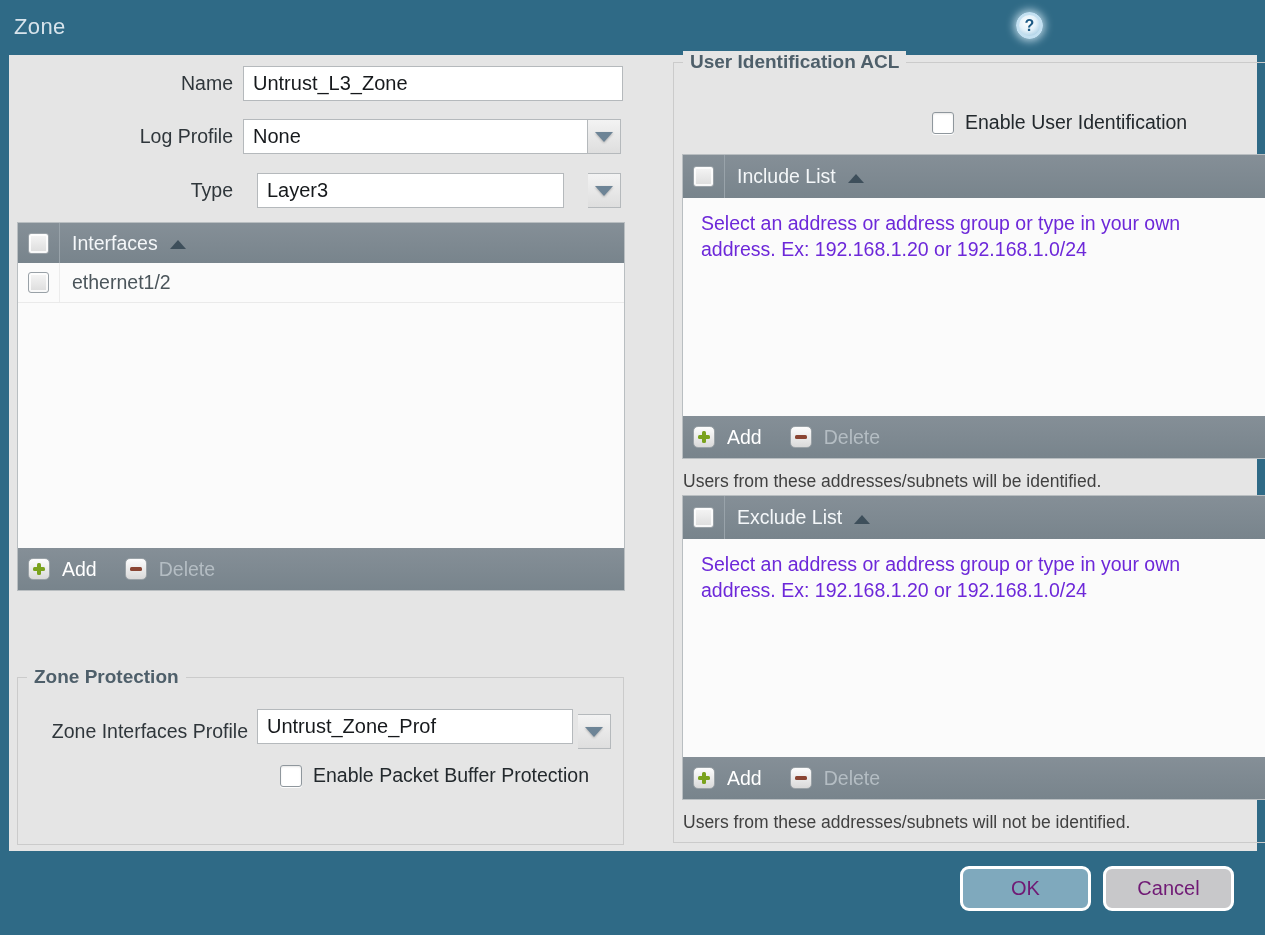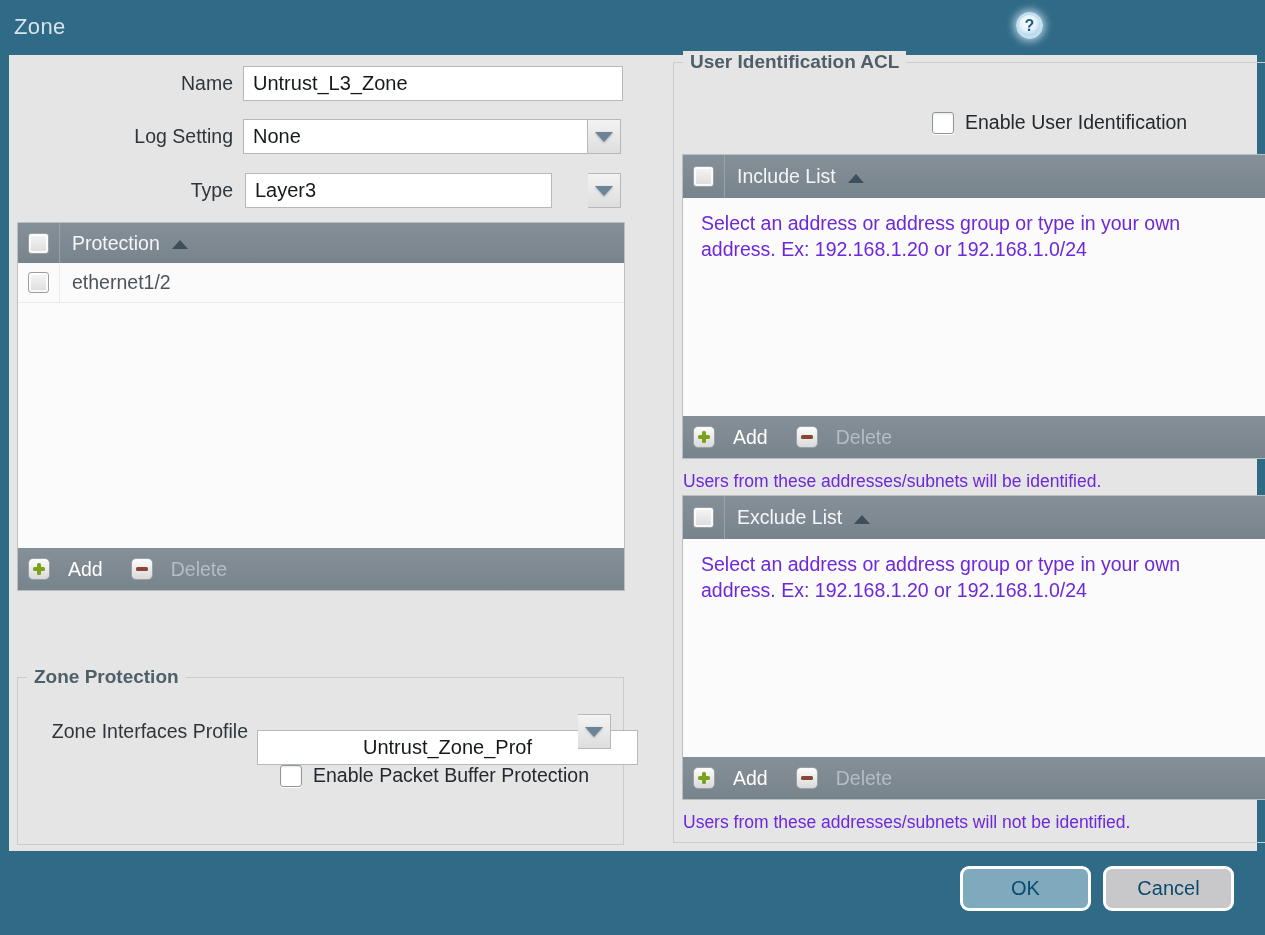--- a/index.html
+++ b/index.html
@@ -86,21 +86,21 @@
   .t-row {
     height: 40px; display: flex; align-items: center;
     border-bottom: 1px solid #eaeaea;
     font-size: 19.5px; color: #4b555b;
   }
   .t-row .t-check-cell { border-right: 1px solid #ececec; height: 100%; }
   .t-footer {
     display: flex; align-items: center; gap: 28px; padding-left: 10px;
     background: linear-gradient(180deg, #858f97 0%, #78848c 100%);
   }
-  .t-action { display: flex; align-items: center; gap: 18px; cursor: pointer; font-size: 19.5px; }
+  .t-action { display: flex; align-items: center; gap: 12px; cursor: pointer; font-size: 19.5px; }
   .t-action .alabel { color: #ffffff; }
   .t-action.disabled { cursor: default; }
   .t-action.disabled .alabel { color: #b4bdc3; }
   .icon-box {
     position: relative; width: 22px; height: 22px; border-radius: 5px;
     background: linear-gradient(180deg, #fdfdfd, #d9d9d9);
     border: 1px solid #9aa2a7;
   }
   .icon-box .h-bar {
     position: absolute; left: 4px; top: 8px; width: 12px; height: 4px; border-radius: 1.5px;
@@ -141,29 +141,29 @@
 
   .zp-label {
     position: absolute; left: 0; top: 36px; width: 230px; height: 35px;
     line-height: 35px; text-align: right; font-size: 19.5px; color: #2f363b;
   }
   .cbrow { position: absolute; display: flex; align-items: center; gap: 11px; padding-left: 20px; }
   .cbrow .cblabel { font-size: 19.5px; color: #23292d; }
 
   .note {
     position: absolute; left: 9px;
-    font-size: 17.5px; color: #6d28d9;
+    font-size: 17.5px; color: #404040;
   }
 
   
   .btn {
     position: absolute; top: 866px; width: 131px; height: 45px;
     border: 3px solid #ffffff; border-radius: 9px;
     font-family: "Liberation Sans", sans-serif;
-    font-size: 20px; color: #0c4a6e;
+    font-size: 20px; color: #701a75;
     display: flex; align-items: center; justify-content: center;
     cursor: pointer;
   }
   .btn-ok     { left: 960px;  background: #7fa9bd; }
   .btn-cancel { left: 1103px; background: #c8c8ca; }
 </style>
 </head>
 <body>
 
 <div>
@@ -176,42 +176,42 @@
   </div>
 
   <div class="content">
 
     <div class="frow row-name">
       <div class="flabel">Name</div>
       <input class="tinput" style="left: 234px; width: 380px;" type="text" value="Untrust_L3_Zone">
     </div>
 
     <div class="frow row-log">
-      <div class="flabel">Log Setting</div>
+      <div class="flabel">Log Profile</div>
       <input class="tinput" style="left: 234px; width: 345px;" type="text" value="None">
       <div class="ddbtn" style="left:579px;">
         <div class="tri-down"></div>
       </div>
     </div>
 
     <div class="frow row-type">
       <div class="flabel">Type</div>
-      <input class="tinput" style="left: 236px; width: 307px;" type="text" value="Layer3">
+      <input class="tinput" style="left: 248px; width: 307px;" type="text" value="Layer3">
       <div class="ddbtn" style="left:579px;">
         <div class="tri-down"></div>
       </div>
     </div>
 
     <div class="ltable" style="left:8px; top:167px; width:608px;">
       <div class="t-header" style="height:40px;">
         <div class="t-check-cell">
           <div class="cb"></div>
         </div>
         <div class="t-title-cell">
-          <span>Protection</span>
+          <span>Interfaces</span>
           <div class="tri-up"></div>
         </div>
       </div>
       <div class="t-body" style="height:285px;">
         <div class="t-row">
           <div class="t-check-cell">
             <div class="cb"></div>
           </div>
           <span style="padding-left:12px;">ethernet1/2</span>
         </div>
@@ -229,21 +229,21 @@
               <div class="h-bar"></div>
             </div>
           <span class="alabel">Delete</span>
         </div>
       </div>
     </div>
 
     <div class="fset zp-fieldset">
       <div class="legend">Zone Protection</div>
       <div class="zp-label">Zone Interfaces Profile</div>
-      <input class="tinput" style="left: 239px; top: 52px; width: 381px; text-align: center;" type="text" value="Untrust_Zone_Prof">
+      <input class="tinput" style="left: 239px; top: 31px; width: 316px;" type="text" value="Untrust_Zone_Prof">
       <div class="ddbtn" style="left:560px; top:36px;">
         <div class="tri-down"></div>
       </div>
       <div class="cbrow" style="left:242px; top:86px;">
         <div class="cb light" style="width:22px;height:22px;"></div>
         <span class="cblabel">Enable Packet Buffer Protection</span>
       </div>
     </div>
 
     <div class="fset uid-fieldset">

